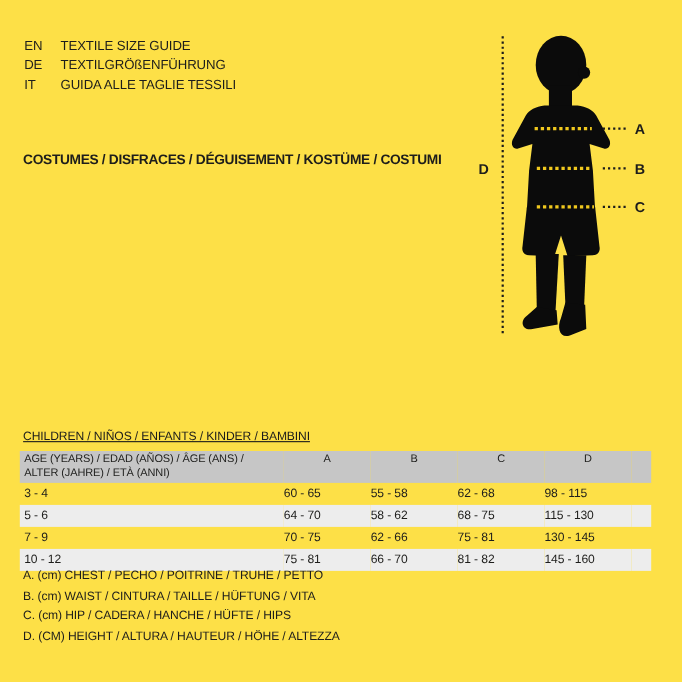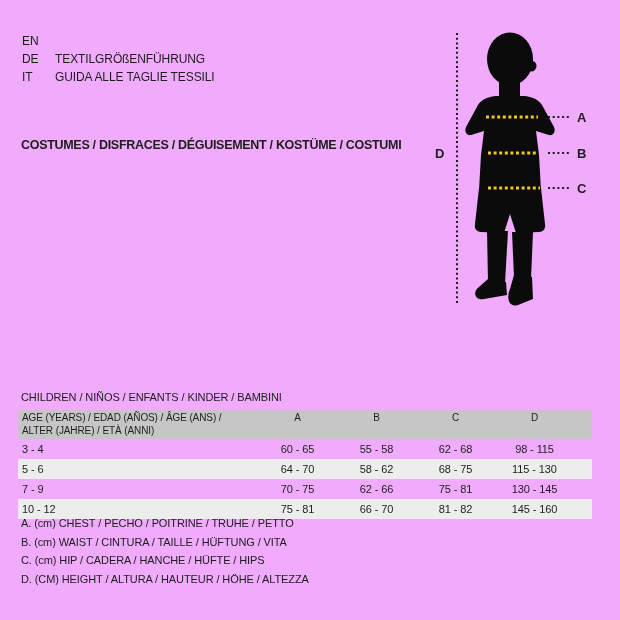--- a/index.html
+++ b/index.html
@@ -1,50 +1,51 @@
 <!DOCTYPE html>
 <html><head>
 <meta charset="utf-8">
 <style>
   html,body{margin:0;padding:0;background:#ffffff;}
   .canvas{
-    position:relative;width:620px;height:620px;background:#f0abfc;overflow:hidden;
+    position:relative;width:620px;height:620px;background:#fde047;overflow:hidden;
     font-family:"Liberation Sans",sans-serif;color:#1d1d1b;
   }
   
   .lang-block{position:absolute;left:22px;top:32px;font-size:12px;line-height:18px;letter-spacing:-0.1px;}
   .lang-row{display:flex;}
   .lang-code{width:33px;}
   
   .category-line{position:absolute;left:21px;top:138px;font-size:12.5px;font-weight:bold;letter-spacing:-0.3px;white-space:nowrap;}
   
   .figure-svg{position:absolute;left:420px;top:15px;}
   .figure-svg text{font-family:"Liberation Sans",sans-serif;font-weight:bold;font-size:13px;fill:#1d1d1b;}
   
-  .children-title{position:absolute;left:21px;top:391px;font-size:11px;letter-spacing:-0.1px;}
+  .children-title{position:absolute;left:21px;top:391px;font-size:11px;letter-spacing:-0.1px;text-decoration:underline;}
   
   .size-table{position:absolute;left:18px;top:410px;width:574px;border-collapse:collapse;table-layout:fixed;font-size:11px;letter-spacing:-0.1px;}
   .size-table th{background:#c6c6c6;font-weight:normal;font-size:10px;line-height:13px;padding:0;margin-top:40px;}
   .size-table th.age-h{text-align:left;padding:1px 0 2px 4px;}
   .size-table th.letter-h{text-align:center;vertical-align:top;padding-top:1px;}
   .size-table td{padding:0;height:20px;line-height:14.7px;}
   .size-table td.age-cell{padding-left:4px;text-align:left;}
-  .size-table td.val{text-align:center;}
+  .size-table td.val{}
   .size-table tr.alt{background:#ededed;}
   
   .legend{position:absolute;left:21px;top:514px;font-size:11px;line-height:18.5px;letter-spacing:-0.1px;}
 </style>
 </head>
 <body>
 
 <div class="canvas">
 
   <div class="lang-block">
     <div class="lang-row">
       <span class="lang-code">EN</span>
+      <span class="lang-label">TEXTILE SIZE GUIDE</span>
     </div>
     <div class="lang-row">
       <span class="lang-code">DE</span>
       <span class="lang-label">TEXTILGRÖßENFÜHRUNG</span>
     </div>
     <div class="lang-row">
       <span class="lang-code">IT</span>
       <span class="lang-label">GUIDA ALLE TAGLIE TESSILI</span>
     </div>
   </div>

